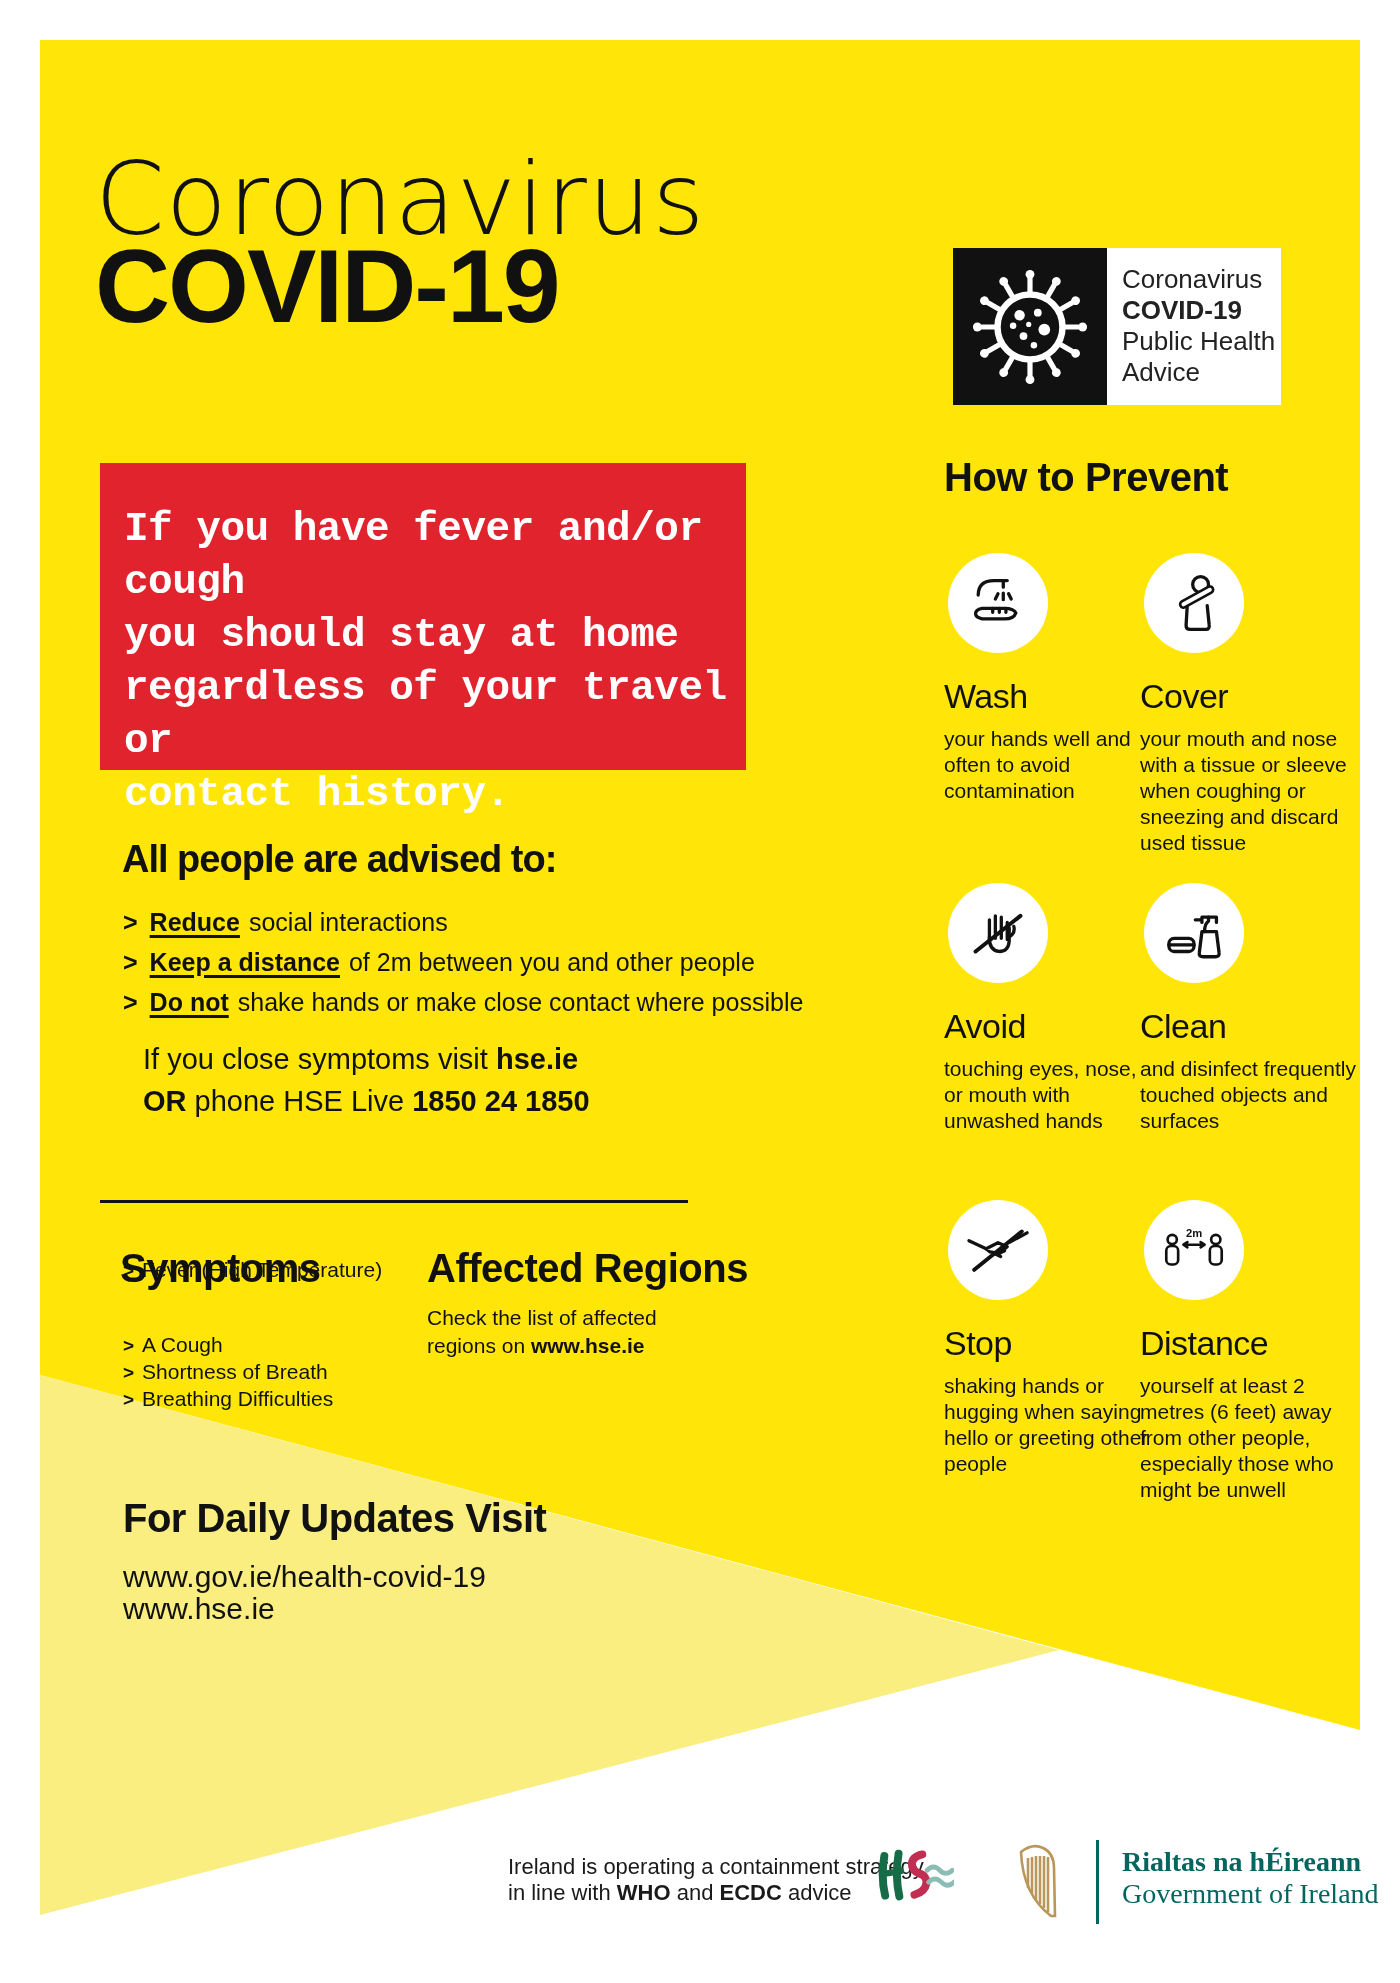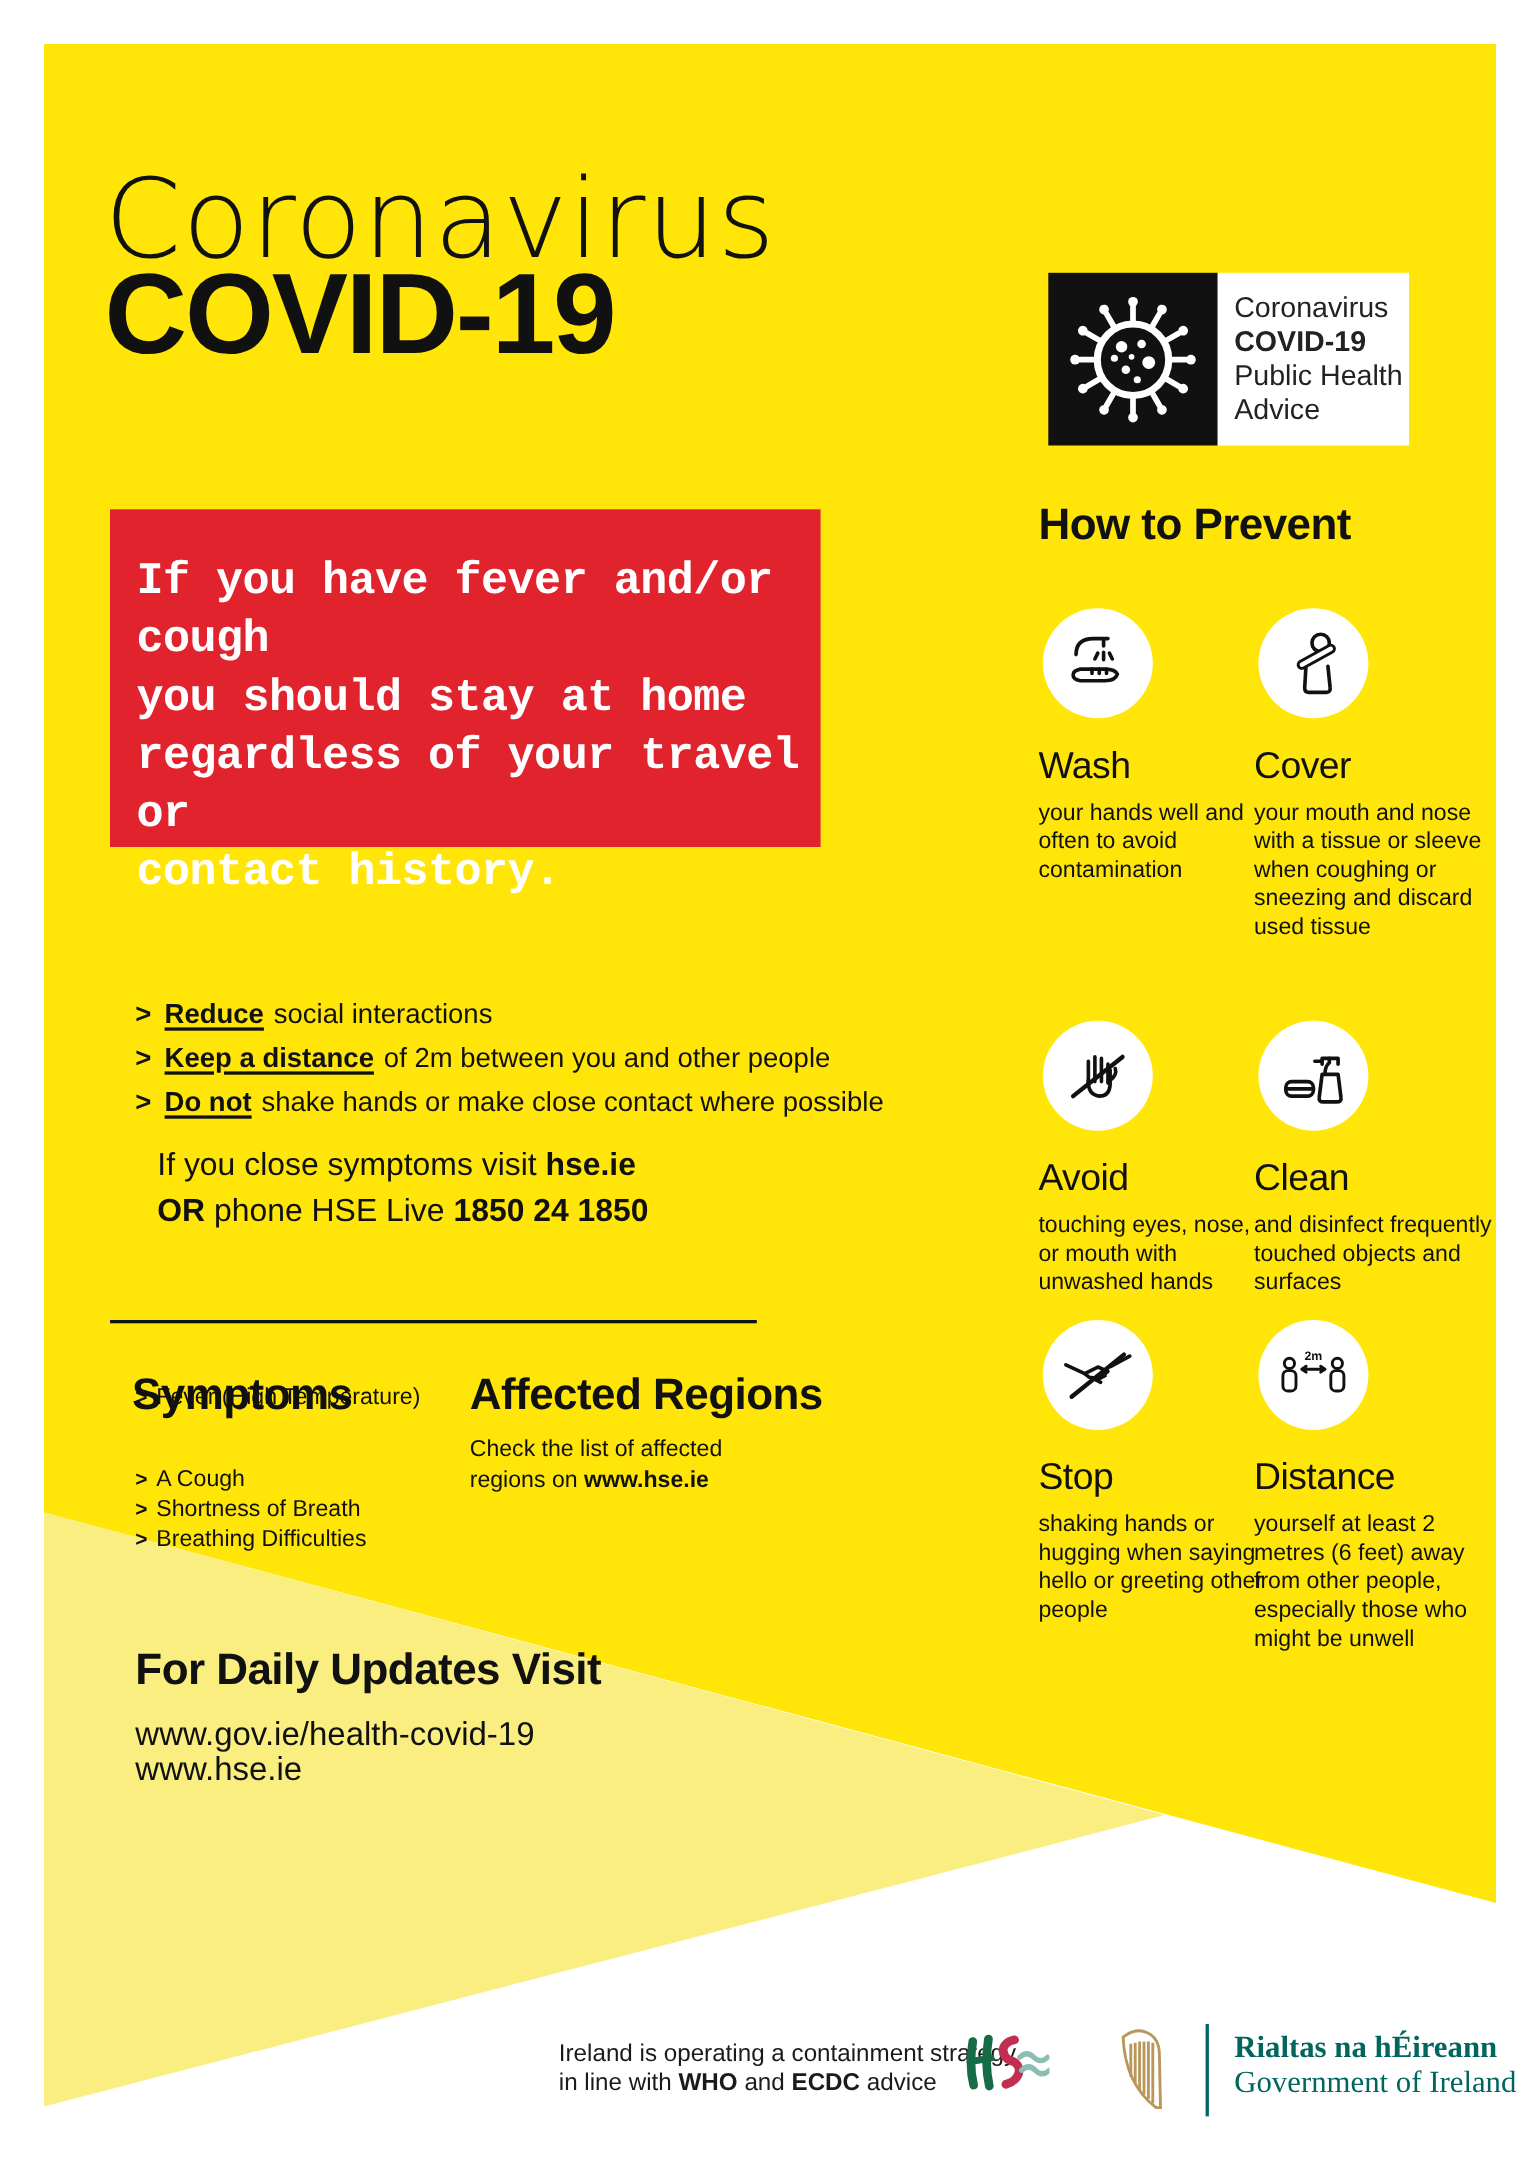--- a/index.html
+++ b/index.html
@@ -37,21 +37,21 @@
   .sym-item .b-marker{margin-right:8px;font-size:19px;}
   .aff-text{left:427px;font-size:21px;line-height:28px;}
 
   .h-updates{left:123px;top:1496px;font-weight:bold;font-size:40px;letter-spacing:-0.5px;}
   .upd-link{left:123px;font-size:30px;line-height:33px;}
 
   .h-prevent{left:944px;top:455px;font-weight:bold;font-size:40px;letter-spacing:-0.5px;}
   .prev-card{position:absolute;}
   .c1{left:944px;width:205px;}
   .c2{left:1140px;width:220px;}
-  .r1{top:553px;} .r2{top:928px;} .r3{top:1200px;}
+  .r1{top:553px;} .r2{top:883px;} .r3{top:1200px;}
   .circle{width:100px;height:100px;border-radius:50%;background:var(--white);margin-left:4px;
           display:flex;align-items:center;justify-content:center;}
   .picon{width:66px;height:66px;}
   .st{fill:none;stroke:var(--ink);stroke-width:5;stroke-linecap:round;stroke-linejoin:round;}
   .picon-label{font:bold 17px "Liberation Sans",sans-serif;fill:var(--ink);}
   .prev-label{margin-top:24px;font-weight:normal;font-size:34px;letter-spacing:-0.5px;}
   .prev-text{margin-top:10px;font-size:21px;line-height:26px;}
 
   .strategy{left:508px;top:1854px;font-size:22px;line-height:26px;color:#1a1a1a;}
   .hse-logo{left:878px;top:1846px;}
@@ -110,20 +110,21 @@
     </div>
   </div>
 
   <div class="abs alert">
     <div>If you have fever and/or cough</div>
     <div>you should stay at home</div>
     <div>regardless of your travel or</div>
     <div>contact history.</div>
   </div>
 
+  <div class="abs h-advised">All people are advised to:</div>
 
   <div class="abs bullet-row" style="top:906px;">
     <span class="b-marker">&gt;</span><span class="b-lead">Reduce</span><span class="b-rest">social interactions</span>
   </div>
   <div class="abs bullet-row" style="top:946px;">
     <span class="b-marker">&gt;</span><span class="b-lead">Keep a distance</span><span class="b-rest">of 2m between you and other people</span>
   </div>
   <div class="abs bullet-row" style="top:986px;">
     <span class="b-marker">&gt;</span><span class="b-lead">Do not</span><span class="b-rest">shake hands or make close contact where possible</span>
   </div>

